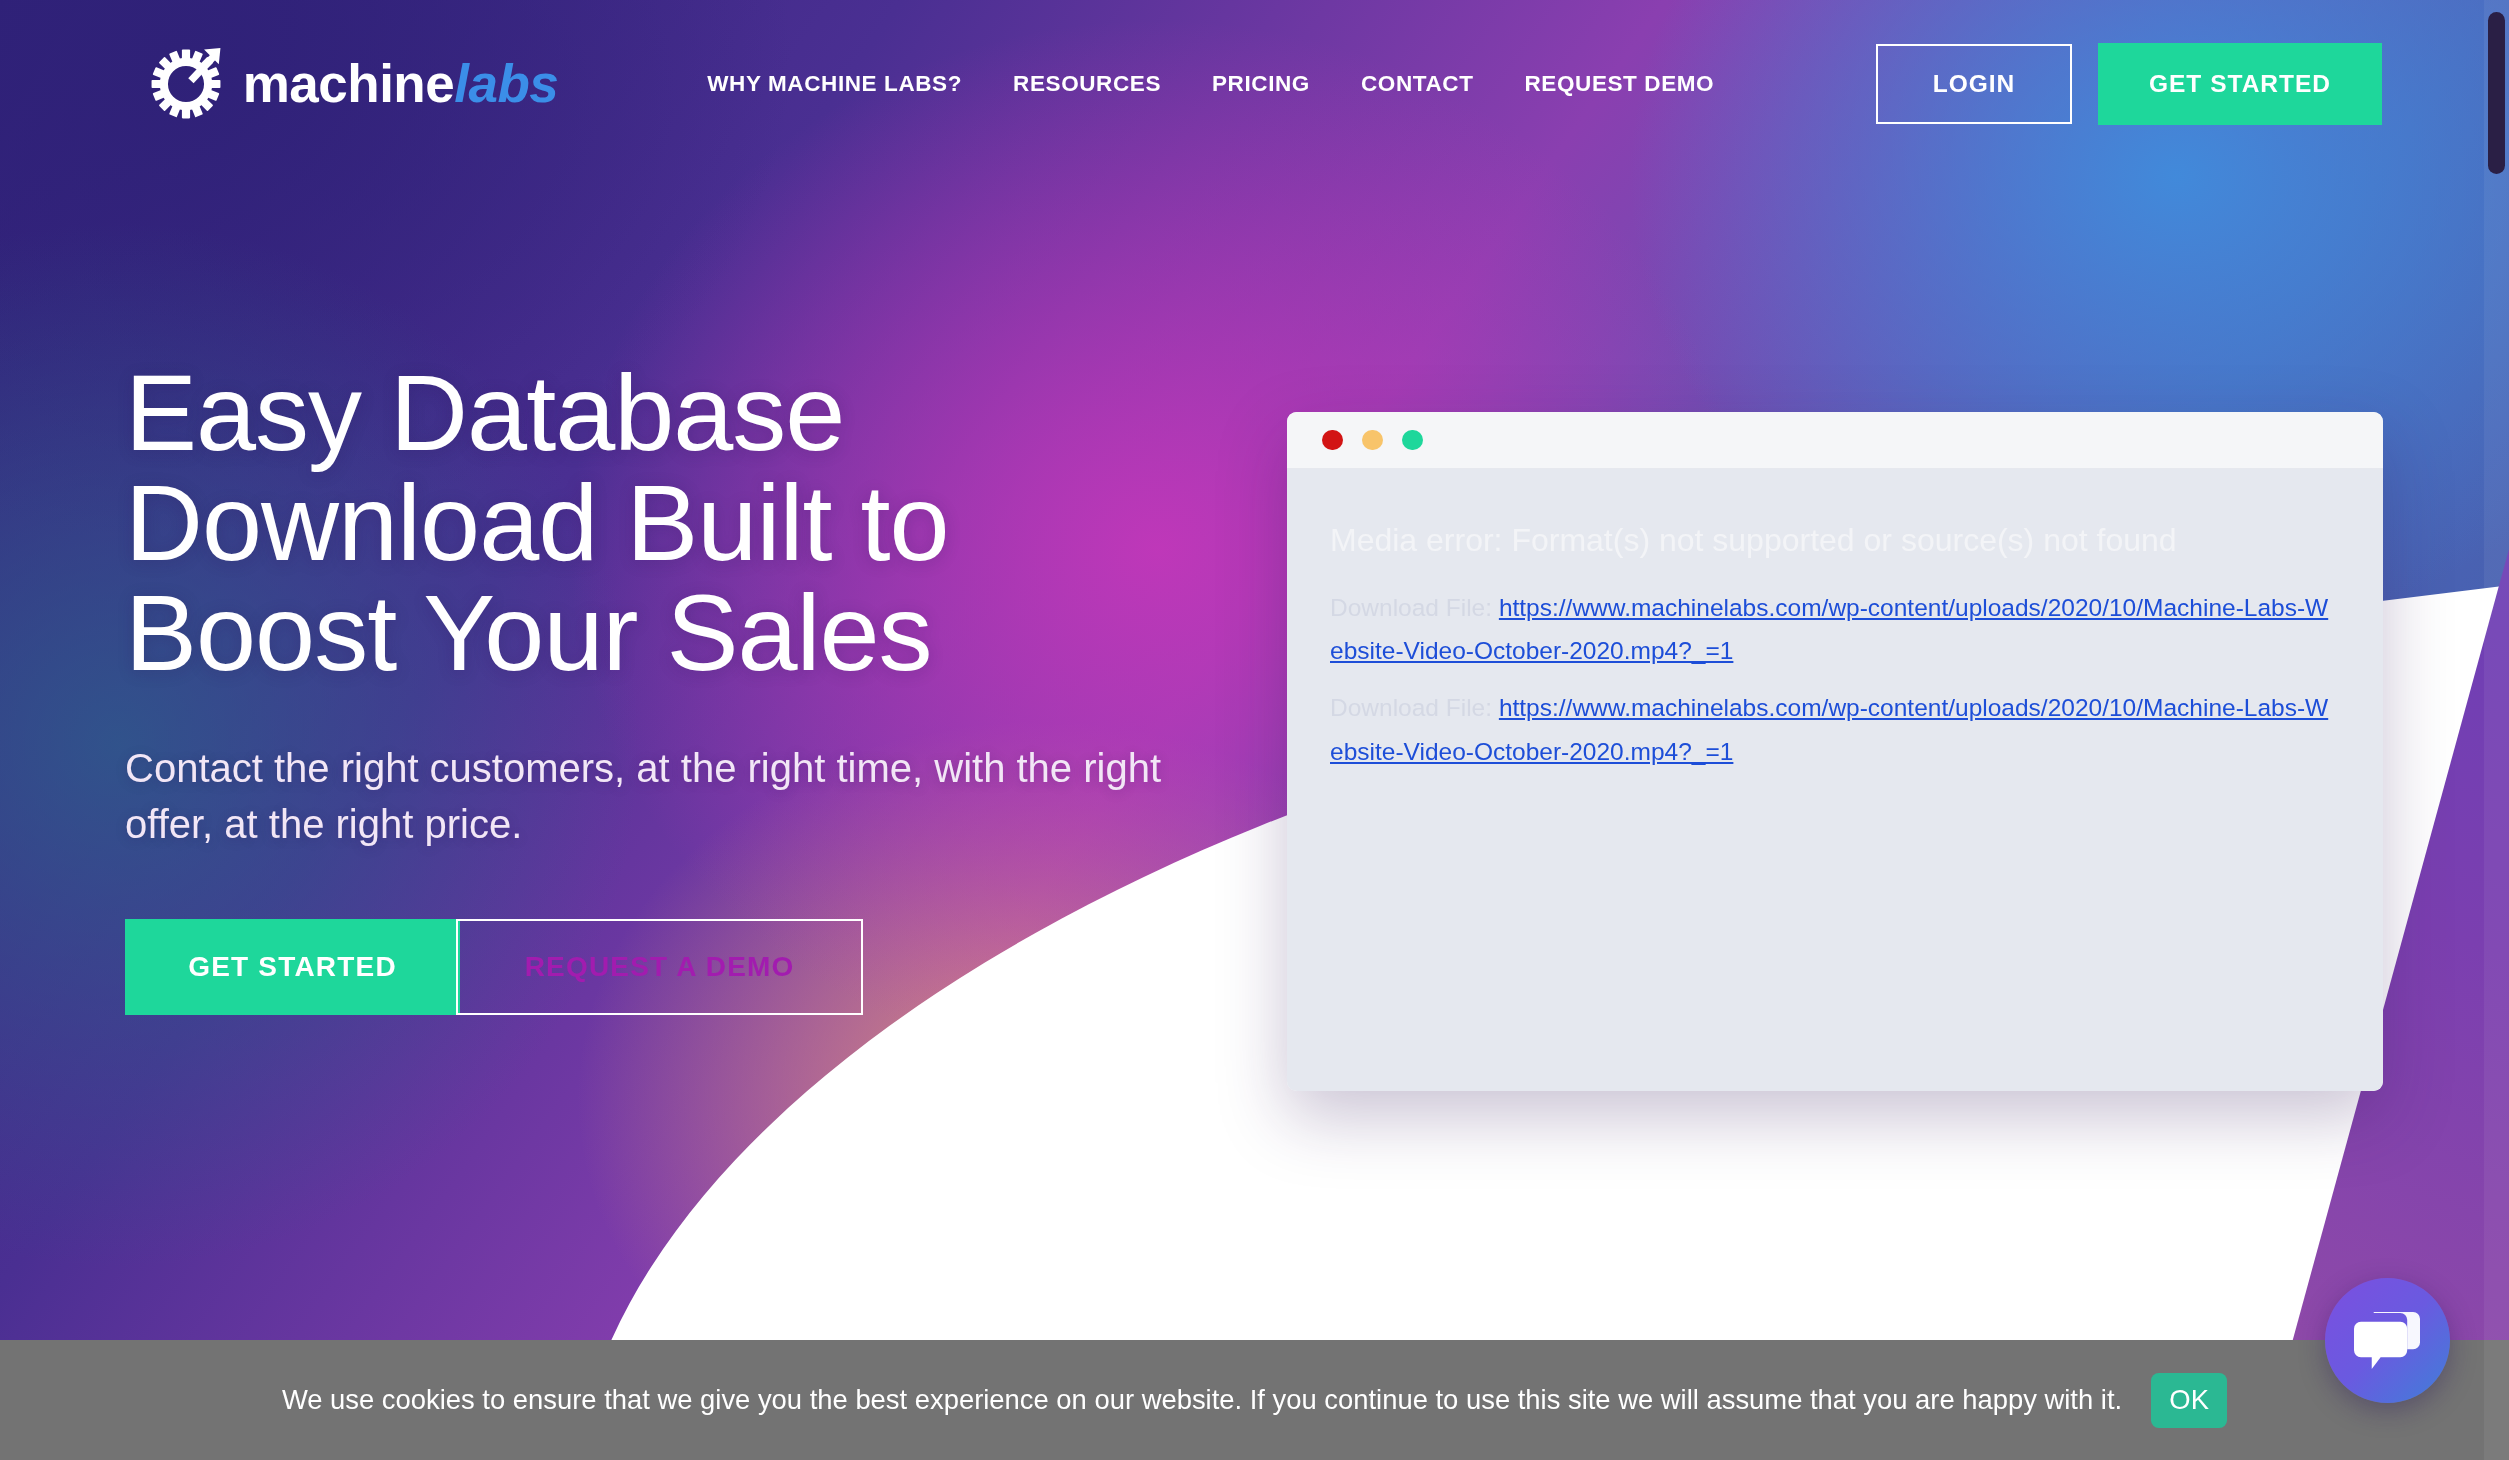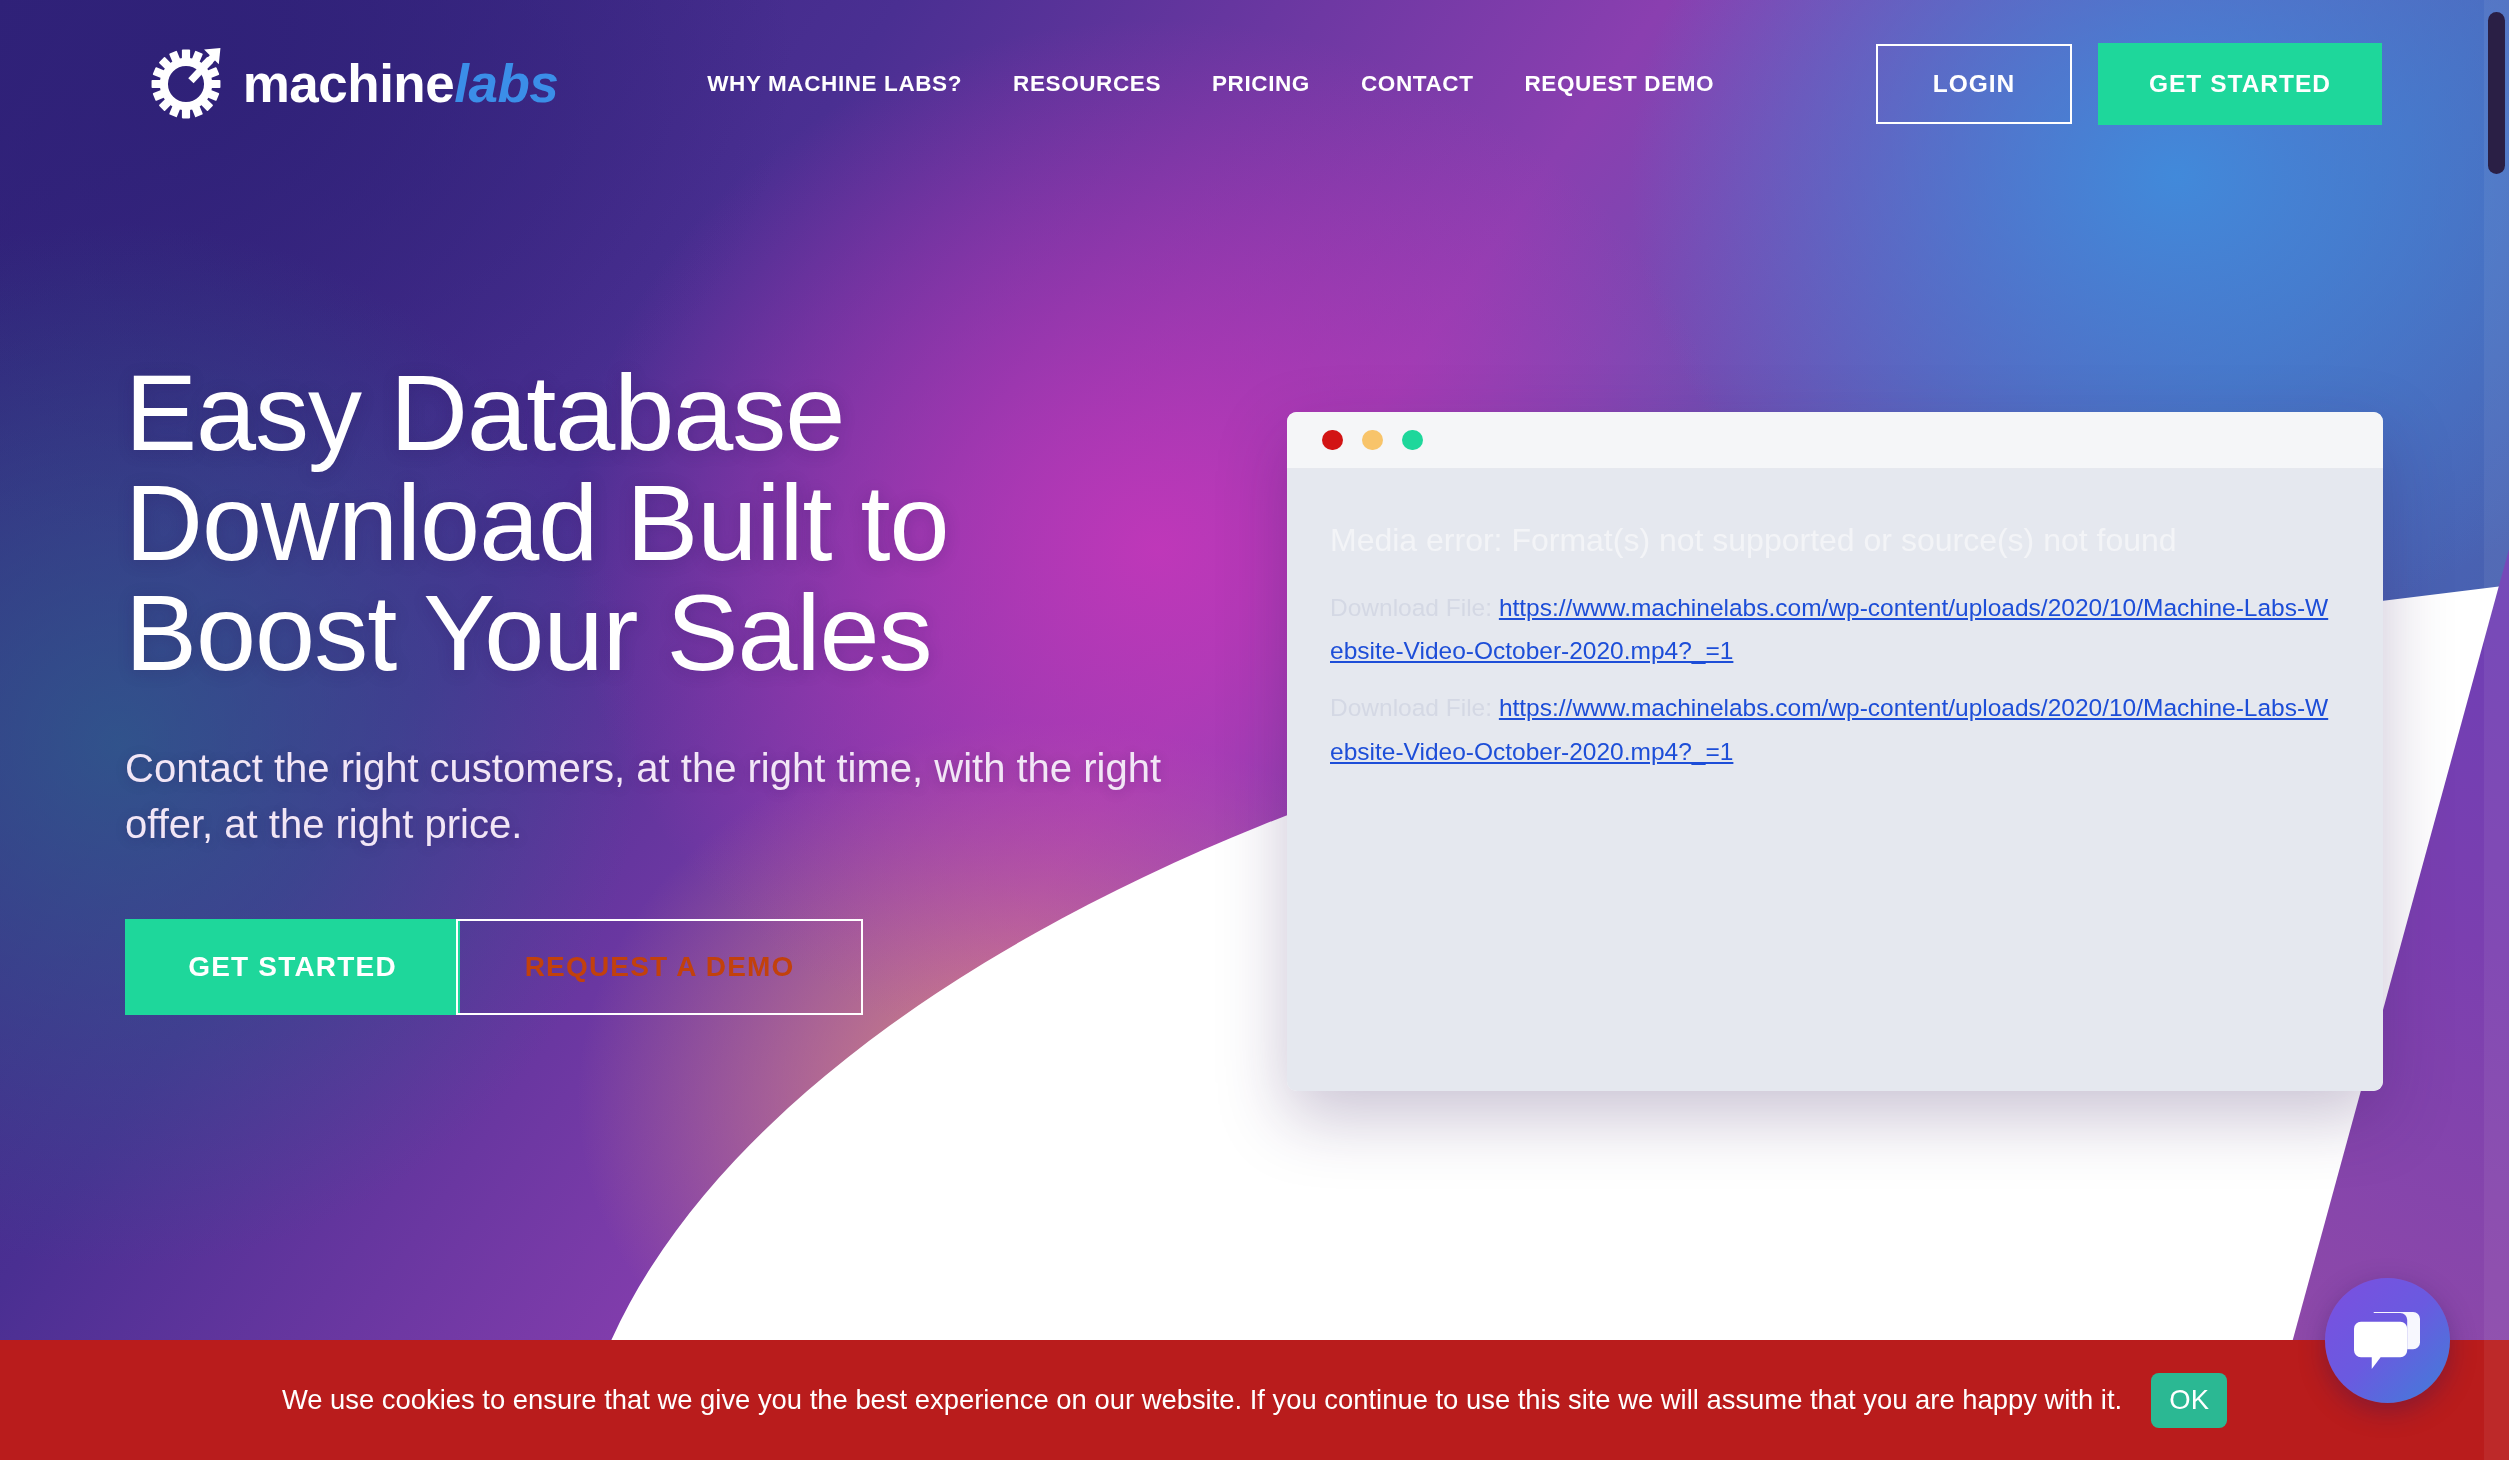--- a/index.html
+++ b/index.html
@@ -82,21 +82,21 @@
     text-shadow:0 2px 11.8px rgba(40,20,80,0.22);
   }
   #hero-buttons { margin-top:67px; display:flex; align-items:center; }
   #hero-cta-primary {
     width:335px; height:96px; background:#1ed79b; border:none; color:#ffffff;
     font-size:28px; font-weight:bold; letter-spacing:1.2px;
     display:flex; align-items:center; justify-content:center; cursor:pointer;
   }
   #hero-cta-secondary {
     width:407px; height:96px; background:transparent; border:2.9px solid #ffffff;
-    color:#c2410c; font-size:28px; font-weight:bold; letter-spacing:1.2px;
+    color:#a21caf; font-size:28px; font-weight:bold; letter-spacing:1.2px;
     display:flex; align-items:center; justify-content:center; cursor:pointer;
     margin-left:-3.9px;
   }
 
   
   #player-window {
     position:absolute; left:1287px; top:412px; width:1096px; height:679px;
     background:#f6f7f9; border-radius:9.8px; z-index:14;
     box-shadow:0 25.5px 69px rgba(50,25,90,0.26);
     overflow:hidden;
@@ -117,21 +117,21 @@
   .dl-line {
     color:#d4d8e4; font-size:24.5px; line-height:1.78; word-break:break-all;
     margin-bottom:13.7px;
   }
   .dl-line a { color:#1d4ed8; text-decoration:underline; }
   .dl-label { color:#d4d8e4; }
 
   
   #cookie-bar {
     position:absolute; left:0; bottom:0; width:2509px; height:120px;
-    background:#b91c1c; display:flex; align-items:center; justify-content:center;
+    background:#737373; display:flex; align-items:center; justify-content:center;
     gap:29px; z-index:40;
   }
   #cookie-text { color:#ffffff; font-size:27.4px; }
   #cookie-ok {
     background:#2bb893; color:#ffffff; border:none; border-radius:7.8px;
     width:76px; height:55px; font-size:27.4px; cursor:pointer;
     display:flex; align-items:center; justify-content:center;
   }
 
   

